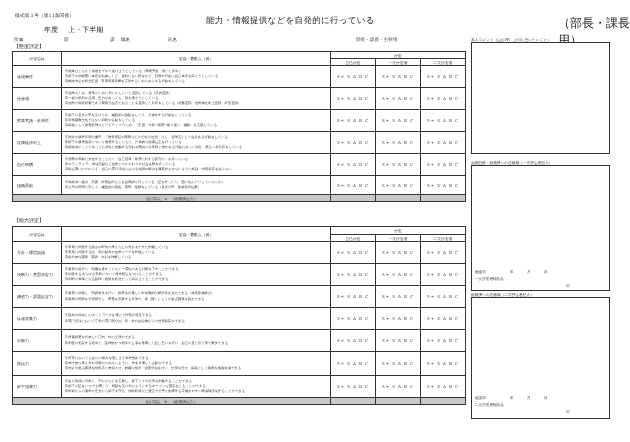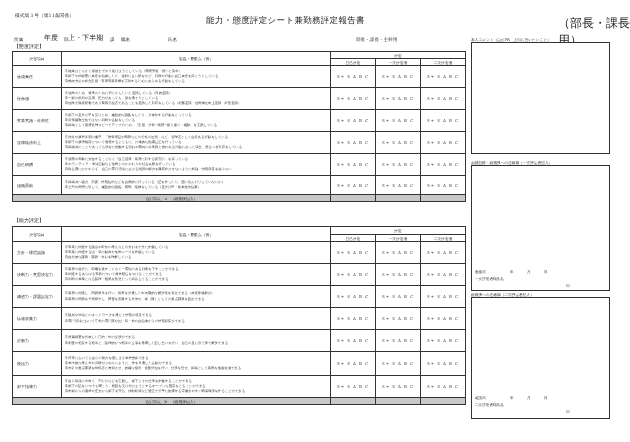--- a/index.html
+++ b/index.html
@@ -2,42 +2,42 @@
 <html><head>
   <meta charset="utf-8">
   <style>
     html, body { margin:0; padding:0; background:#ffffff; }
     body { width:630px; height:442px; position:relative; overflow:hidden;
       font-family: "DejaVu Serif", "Liberation Serif", serif; color:#222; }
     .abs { position:absolute; }
     .form-no { left:15px; top:12px; font-size:4.8px; color:#333; }
     .title { left:206px; top:15px; font-size:8.5px; letter-spacing:0.3px; color:#222; }
     .audience { left:558px; top:15px; font-size:12px; color:#222; }
-    .year { left:44px; top:25px; font-size:7px; color:#222;margin-top:8px; }
+    .year { left:44px; top:25px; font-size:7px; color:#222; }
     .meta { top:37px; font-size:4.6px; color:#333; }
     .sec-label { font-size:5px; color:#222; }
     table.grid { position:absolute; border-collapse:collapse; table-layout:fixed; }
     table.grid td { border:0.6px solid #333; padding:0; vertical-align:middle; overflow:hidden; }
     table.grid { border:1.2px solid #222; }
     .item { font-size:4px; padding-left:4px !important; color:#333; }
     .desc { font-size:3.3px; line-height:5.2px; padding-left:3px !important; color:#333; white-space:nowrap; }
     .desc div { height:5.2px; }
     .rate { font-size:4px; text-align:center; color:#444; letter-spacing:0.9px; }
     .hdr { font-size:3.8px; text-align:center; color:#333; }
     .total td { background:#c8c8c8; }
     .total .lbl { font-size:3.8px; text-align:center; color:#333; }
     .box { position:absolute; border:1px solid #333; background:#fff; }
     .box-label { position:absolute; font-size:3.7px; color:#333; white-space:nowrap; }
     .sign { position:absolute; font-size:3.6px; color:#333; white-space:nowrap; }
   </style>
 </head>
 <body>
 
 <div class="abs form-no">様式第３号（第11条関係）</div>
-<div class="abs title">能力・態度評定シート兼勤務評定報告書</div>
+<div class="abs title">能力・情報提供などを自発的に行っている</div>
 <div class="abs audience">（部長・課長用）</div>
 <div class="abs year">
   <span>年度</span>
   <span style="margin-left:8px">上・下半期</span>
 </div>
 <div class="abs meta" style="left:14px">所属</div>
 <div class="abs meta" style="left:64px">部</div>
 <div class="abs meta" style="left:110px">課</div>
 <div class="abs meta" style="left:121px">職名</div>
 <div class="abs meta" style="left:168px">氏名</div>

